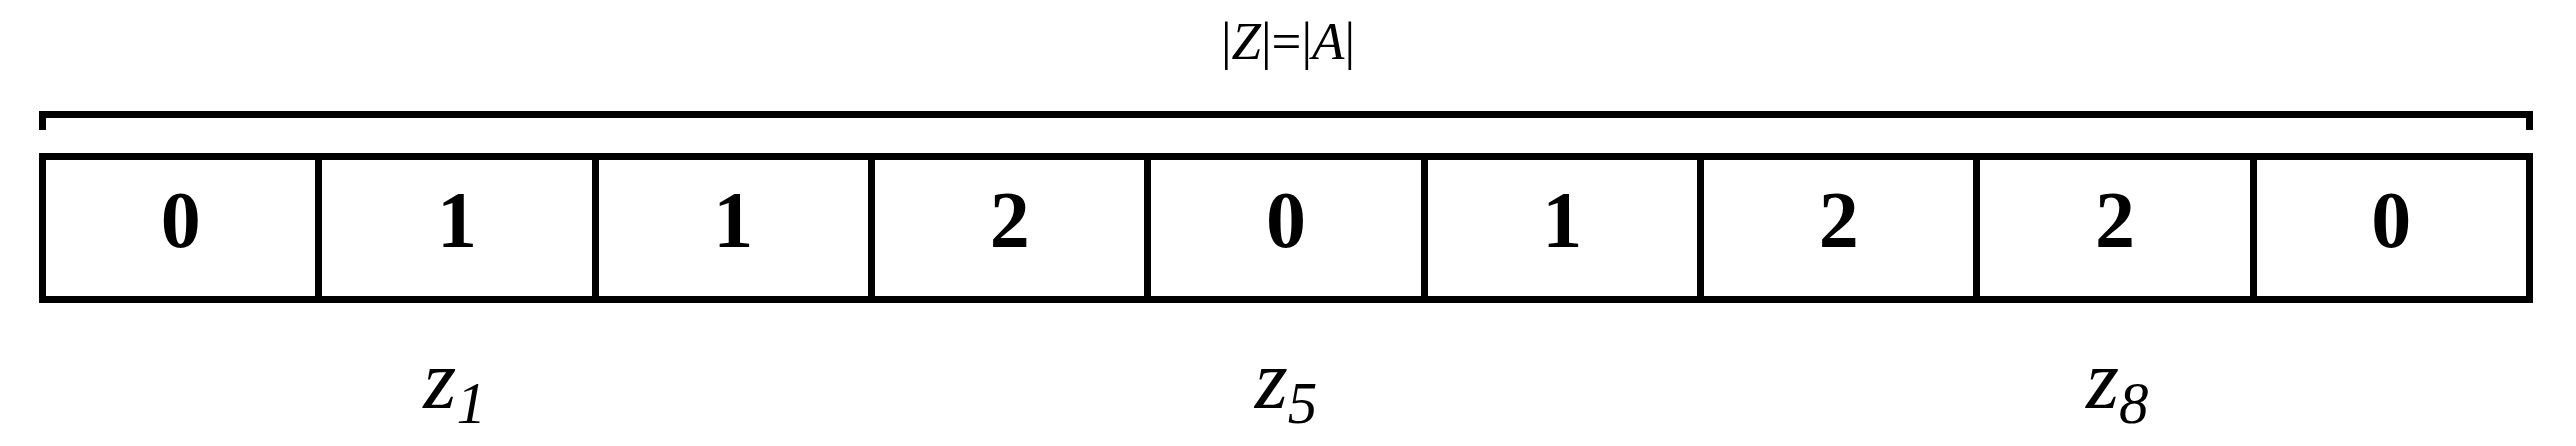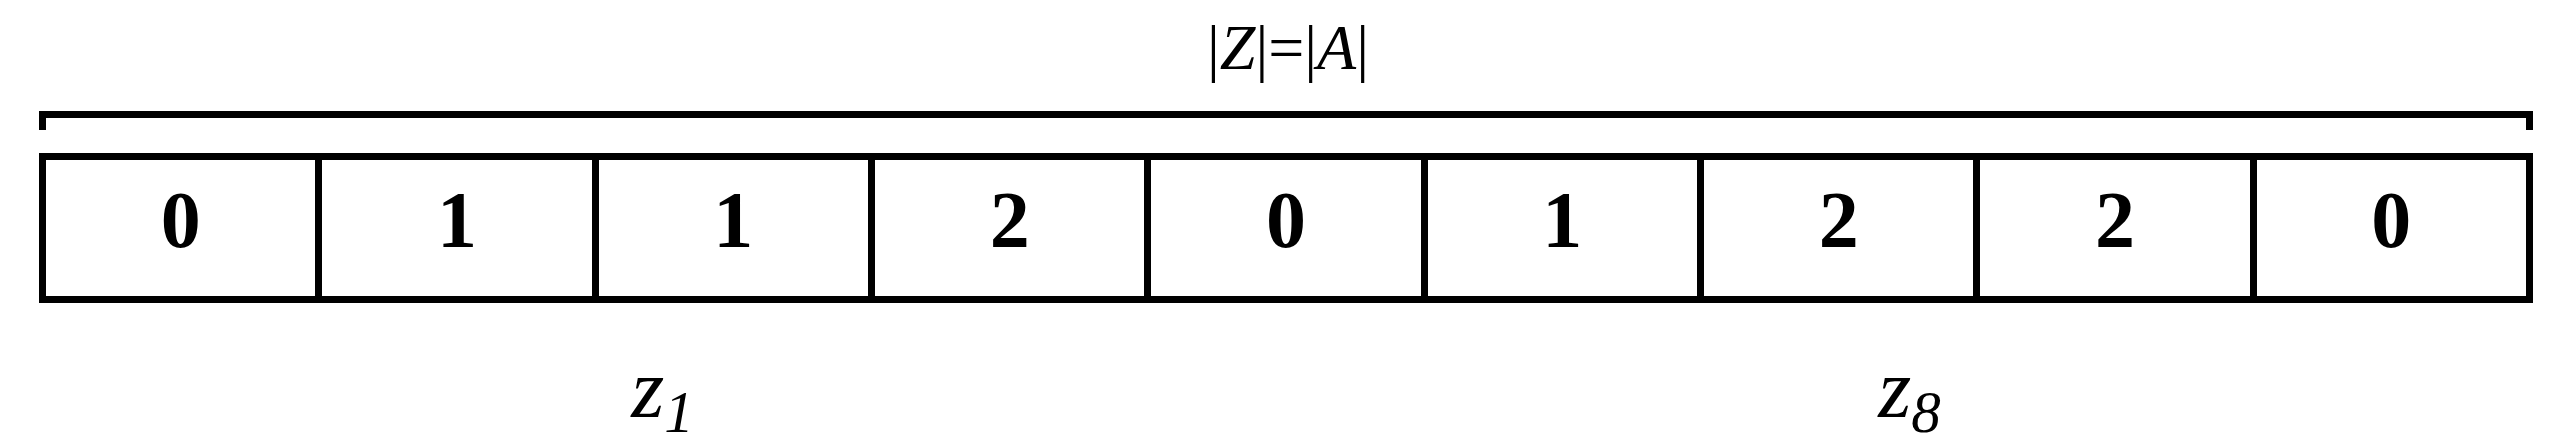--- a/index.html
+++ b/index.html
@@ -14,21 +14,21 @@
     overflow: hidden;
   }
 
   
   .title {
     position: absolute;
     left: 0;
     top: 11px;
     width: 100%;
     text-align: center;
-    font-size: 64px;
+    font-size: 53px;
     line-height: 1.15;
     font-style: normal;
     white-space: pre;
   }
   .title i { font-style: italic; }
 
   
   .bracket {
     position: absolute;
     left: 39px;
@@ -67,21 +67,21 @@
     font-size: 80px;
     line-height: 1;
     position: relative;
     top: -8.2px;
   }
 
   
   .labels {
     position: absolute;
     left: 39px;
-    top: 346px;
+    top: 337px;
     width: 2494px;
     display: flex;
     justify-content: center;
   }
   .label {
     flex: 1 1 0;
     text-align: center;
     font-style: italic;
     font-size: 85px;
     line-height: 1;
@@ -126,17 +126,18 @@
     <div class="cell">
         <span class="val">2</span>
       </div>
     <div class="cell">
         <span class="val">0</span>
       </div>
   </div>
 
   <div class="labels">
     <div class="label"><span>z</span><span class="sub">1</span></div>
+    <div class="label"><span>z</span><span class="sub">5</span></div>
     <div class="label"><span>z</span><span class="sub">8</span></div>
   </div>
 
 </div>
 
 
 </body></html>

